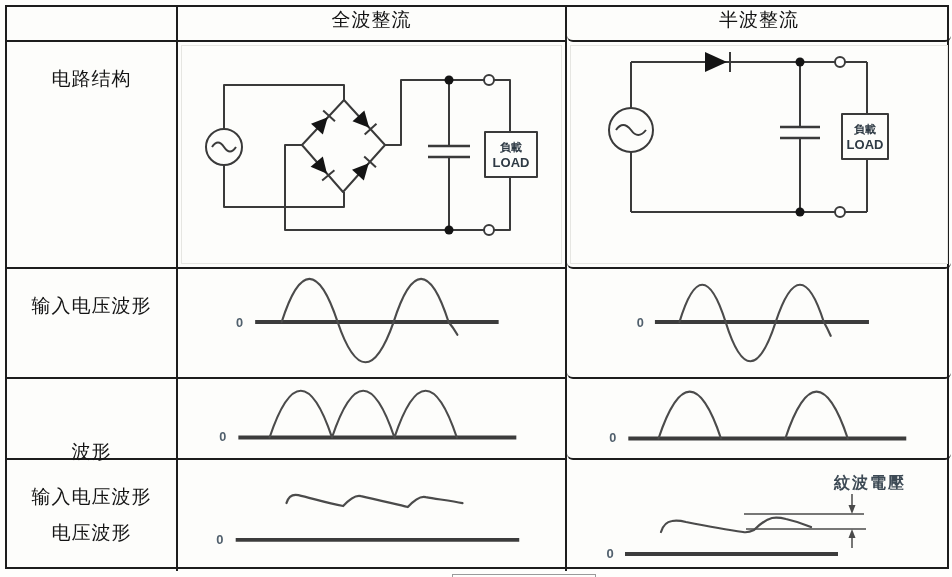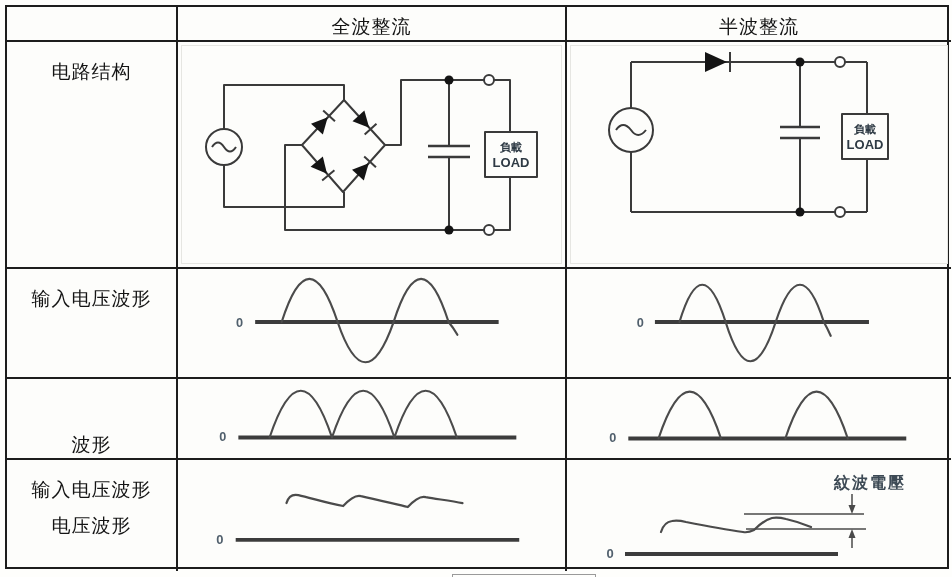--- a/index.html
+++ b/index.html
@@ -9,24 +9,24 @@
     font-family:"Liberation Serif","DejaVu Serif",serif;color:#141414;overflow:hidden;
   }
   .grid{
     position:absolute;left:5px;top:5px;width:944px;height:564px;
     display:grid;
     grid-template-columns:171px 389px 384px;
     grid-template-rows:35px 227px 110px 81px 111px;
     border:2px solid #1d1d1d;background:#fdfdfb;
   }
   .cell{position:relative;border-right:2px solid #1d1d1d;border-bottom:2px solid #1d1d1d;}
-  .cell.last-col{border-right:none;}
+  .cell.last-col{border-right:none;border-radius:6px;}
   .cell.last-row{border-bottom:none;}
-  .hdr{display:flex;align-items:flex-end;justify-content:center;font-size:19px;letter-spacing:1px;font-family:Liberation Serif, serif;}
-  .rowlabel{padding-top:12px;text-align:center;font-size:19px;line-height:36px;letter-spacing:1px;}
+  .hdr{display:flex;align-items:flex-start;justify-content:center;font-size:19px;letter-spacing:1px;font-family:Liberation Serif, serif;}
+  .rowlabel{padding-top:19px;text-align:center;font-size:19px;line-height:36px;letter-spacing:1px;}
   .diag{position:absolute;left:0;top:0;width:100%;height:100%;display:block;}
   .frame{position:absolute;left:3px;top:3px;right:3px;bottom:3px;border:1px solid #e6e6e2;}
   svg{overflow:visible;}
   .wire{stroke:#3a3a3a;stroke-width:2;fill:none;stroke-linejoin:round;}
   .wire-thick{stroke:#3a3a3a;stroke-width:2.5;fill:none;}
   .solid{fill:#141414;stroke:none;}
   .dot{fill:#141414;stroke:none;}
   .term{fill:#ffffff;stroke:#3a3a3a;stroke-width:2;}
   .axis{stroke:#3c3c3c;stroke-width:4;fill:none;}
   .curve{stroke:#4b4b4b;stroke-width:2.2;fill:none;stroke-linecap:round;stroke-linejoin:round;}

